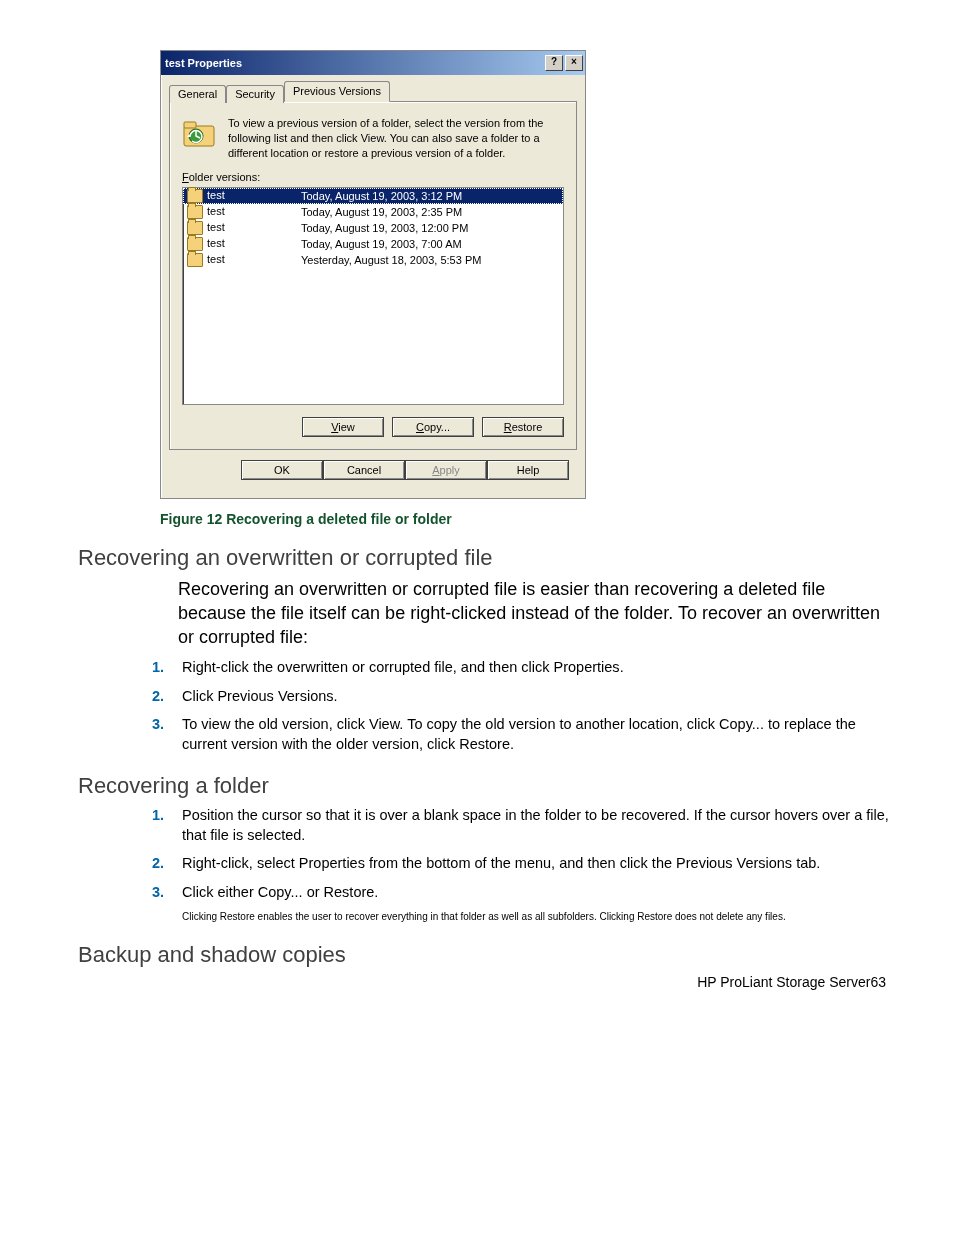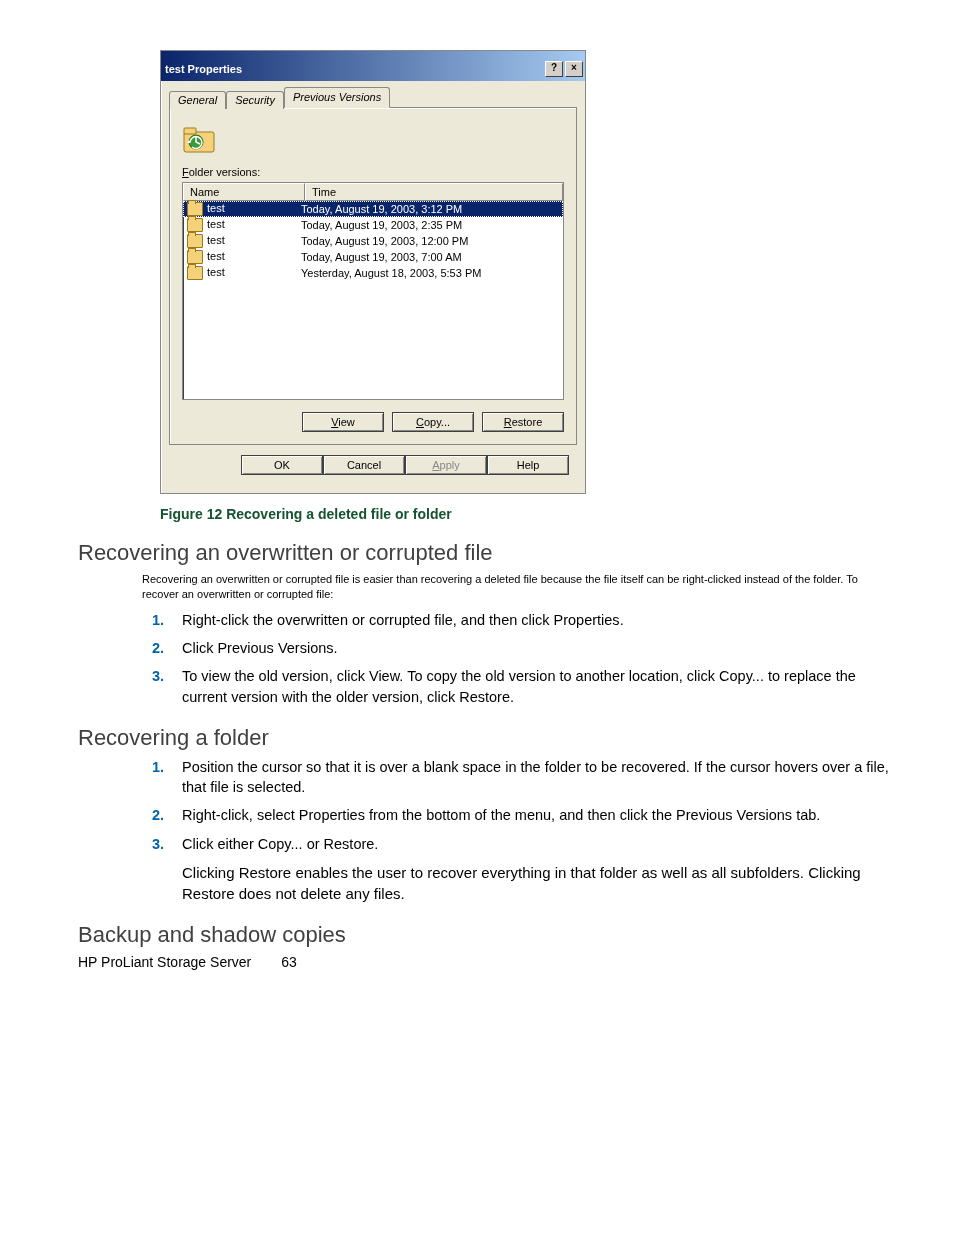--- a/index.html
+++ b/index.html
@@ -26,21 +26,21 @@
     box-shadow: 1px 1px 0 #fff inset;
     font-family: Tahoma, Arial, sans-serif;
     font-size: 11px;
     color: #000;
   }
   .titlebar {
     height: 20px;
     background: linear-gradient(to right, #0a246a 0%, #a6caf0 100%);
     color: #fff;
     font-weight: bold;
-    padding: 8px 2px 2px 4px;
+    padding: 2px 2px 2px 4px;
     display: flex;
     align-items: center;
     justify-content: space-between;
     font-size: 11px;
   }
   .titlebar-buttons {
     display: flex;
     gap: 2px;
   }
   .titlebar-btn {
@@ -58,21 +58,20 @@
     font-family: Tahoma, Arial, sans-serif;
   }
   .dialog-body {
     padding: 6px 8px 8px 8px;
   }
   .tabstrip {
     display: flex;
     align-items: flex-end;
     position: relative;
     height: 21px;
-    font-style: italic;
   }
   .tab {
     border: 1px solid #888;
     border-bottom: none;
     background: #ece9d8;
     padding: 2px 8px 3px 8px;
     margin-right: 0;
     position: relative;
     top: 1px;
     border-radius: 3px 3px 0 0;
@@ -205,22 +204,22 @@
     font-family: Arial, Helvetica, sans-serif;
   }
   h2.section {
     color: #404040;
     font-weight: normal;
     font-size: 22px;
     margin: 18px 0 6px 0;
     font-family: Arial, Helvetica, sans-serif;
   }
   .bodytext {
-    margin-left: 64px;
-    font-size: 11px;
+    margin-left: 100px;
+    font-size: 18px;
     line-height: 1.35;
     margin-bottom: 8px;
   }
   ol.steps {
     margin: 6px 0 6px 72px;
     padding-left: 28px;
     font-size: 14.5px;
   }
   ol.steps > li {
     margin-bottom: 8px;
@@ -230,27 +229,27 @@
     padding-left: 4px;
   }
   ol.steps > li .num {
     position: absolute;
     left: -26px;
     color: #0066a8;
     font-weight: bold;
   }
   .afterlist {
     margin-left: 104px;
-    font-size: 15px;
+    font-size: 10px;
     line-height: 1.4;
     margin-top: 4px;
   }
   .footer {
     display: flex;
-    gap: 30px;
+    justify-content: flex-end;
     font-size: 14px;
     padding-right: 8px;
   }
   .b { font-weight: normal; }
 </style>
 </head>
 <body>
 
 <div class="page">
 
@@ -274,27 +273,24 @@
             <div class="folder-icon-big">
               <svg viewBox="0 0 34 34">
                 <rect x="2" y="10" width="30" height="20" rx="2" fill="#f5d279" stroke="#9a7a20"></rect>
                 <rect x="2" y="6" width="12" height="6" rx="1" fill="#f5d279" stroke="#9a7a20"></rect>
                 <circle cx="14" cy="20" r="7" fill="#3a9b3a" stroke="#1a5a1a"></circle>
                 <path d="M14 15 L14 20 L18 22" stroke="#fff" stroke-width="1.5" fill="none"></path>
                 <path d="M8 20 A6 6 0 1 1 10 25" stroke="#fff" stroke-width="1.5" fill="none"></path>
                 <path d="M7 18 L9 21 L5 21 Z" fill="#fff"></path>
               </svg>
             </div>
+            <div class="intro-text">To view a previous version of a folder, select the version from the following list and then click View. You can also save a folder to a different location or restore a previous version of a folder.</div>
           </div>
           <div class="label-sm underline-first">Folder versions:</div>
           <div class="listview">
-            <div class="lv-headers">
-              <div class="lv-header lv-col-name">Name</div>
-              <div class="lv-header lv-col-time">Time</div>
-            </div>
             <div class="lv-rows" id="lv-rows">
                 <div class="lv-row selected">
                   <div class="lv-cell-name">
                     <span class="folder-mini"></span>
                     <span>test</span>
                   </div>
                   <div class="lv-cell-time">Today, August 19, 2003, 3:12 PM</div>
                 </div>
                 <div class="lv-row">
                   <div class="lv-cell-name">

